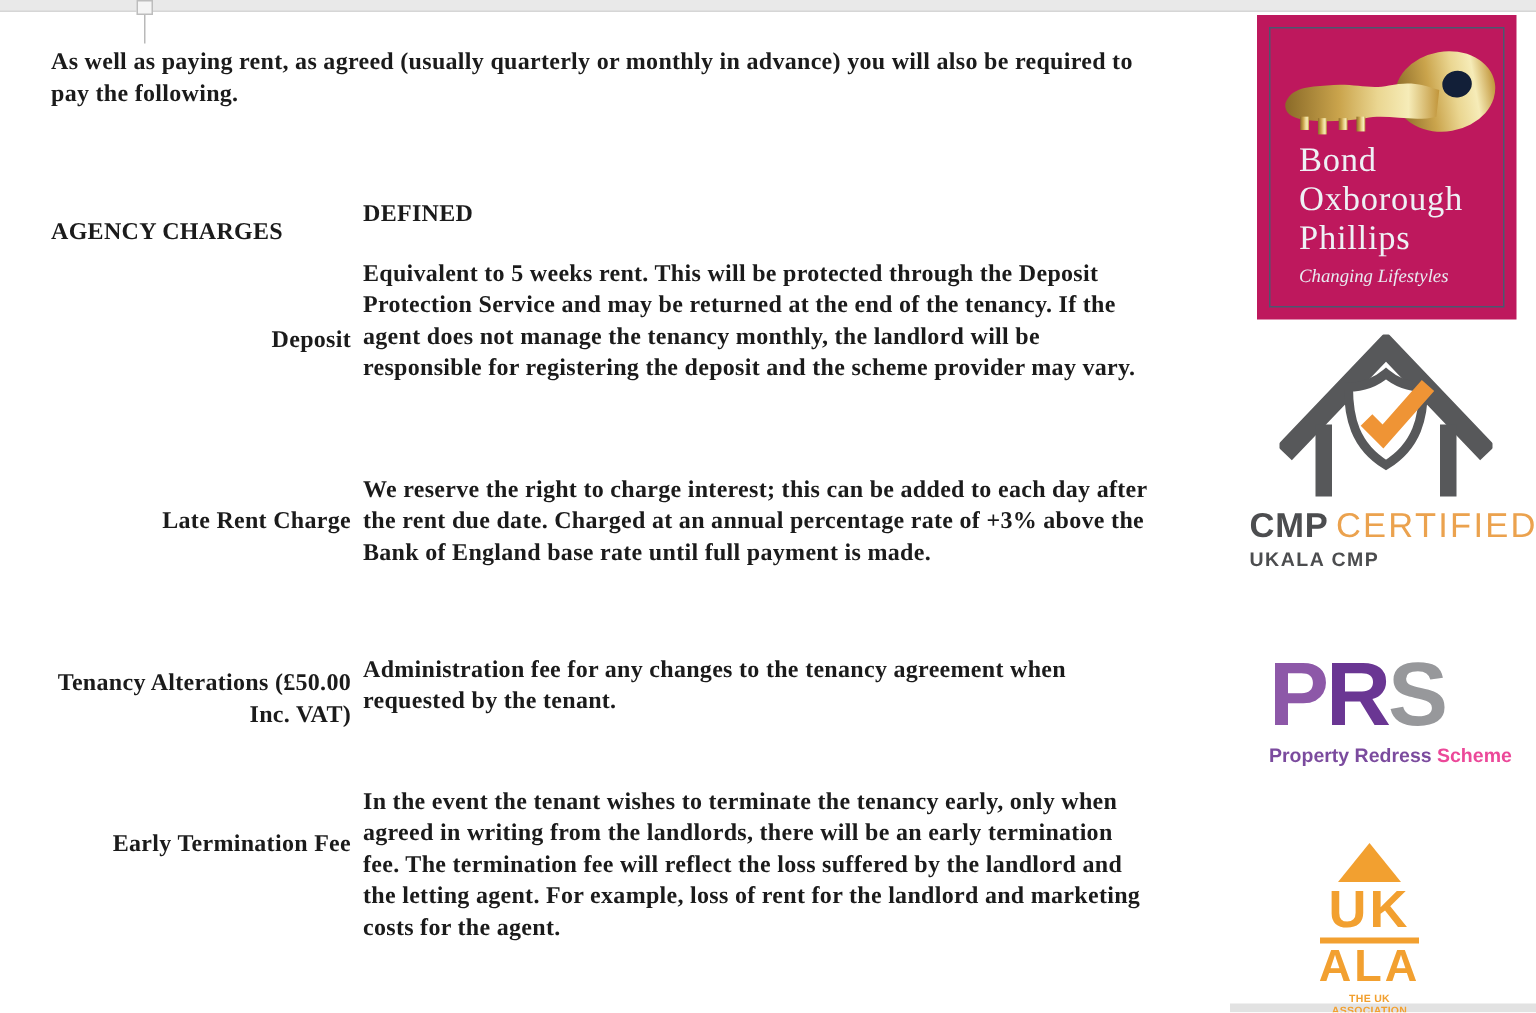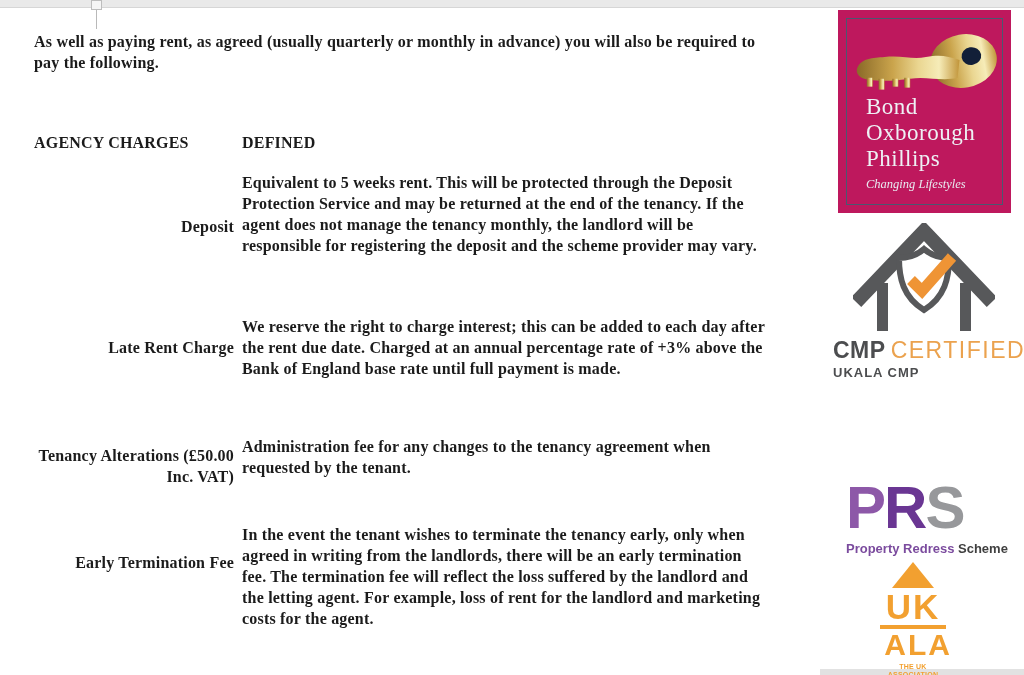--- a/index.html
+++ b/index.html
@@ -9,21 +9,21 @@
 
   
   .topbar{left:0;top:0;width:1024px;height:7px;background:#e9e9e9;border-bottom:1px solid #d6d6d6;}
   .ruler-marker{left:91px;top:0;width:11px;height:10px;background:#f5f5f5;border:1px solid #bdbdbd;box-sizing:border-box;}
   .ruler-line{left:96px;top:10px;width:1px;height:19px;background:#b9b9b9;}
   .bottom-edge{left:820px;top:669px;width:204px;height:6px;background:#e2e2e2;}
 
   
   .doc-text{font-weight:700;font-size:16px;line-height:21px;letter-spacing:0.2px;margin-left:20px;}
   .intro{left:14px;top:31px;width:742px;}
-  .col-head-charges{left:14px;top:132px;}
+  .col-head-charges{left:14px;top:144px;}
   .col-head-defined{left:222px;top:132px;}
   .charge-label{left:14px;width:200px;text-align:right;}
   .defined-text{left:222px;width:524px;}
   .r1-label{top:216px;} .r1-def{top:172px;}
   .r2-label{top:337px;} .r2-def{top:316px;}
   .r3-label{top:445px;} .r3-def{top:436px;}
   .r4-label{top:552px;} .r4-def{top:524px;}
 
   
   .bond{left:838px;top:10px;width:173px;height:203px;background:#be185d;}
@@ -36,33 +36,33 @@
 
   
   .cmp{left:833px;top:223px;width:182px;height:160px;font-family:"Liberation Sans",sans-serif;}
   .cmp svg{display:block;margin:0 auto;}
   .cmp-line1{margin-top:2px;white-space:nowrap;}
   .cmp-bold{font-size:23px;font-weight:800;color:#4c4d4f;letter-spacing:0.5px;}
   .cmp-light{font-size:23px;font-weight:400;color:#eba24e;letter-spacing:1.5px;margin-left:5px;}
   .cmp-sub{font-size:13px;font-weight:800;color:#4c4d4f;letter-spacing:1px;margin-top:1px;}
 
   
-  .prs{left:846px;top:436px;width:172px;height:100px;font-family:"Liberation Sans",sans-serif;margin-top:45px;}
+  .prs{left:846px;top:436px;width:172px;height:100px;font-family:"Liberation Sans",sans-serif;}
   .prs-letters{font-weight:700;font-size:60px;line-height:54px;letter-spacing:-2px;}
   .prs-p{color:#8d58a8;} .prs-r{color:#6a3693;} .prs-s{color:#97989b;}
   .prs-name{margin-top:6px;font-size:13px;font-weight:700;white-space:nowrap;}
-  .prs-name-purple{color:#7b4b9e;} .prs-name-gray{color:#404040;}
+  .prs-name-purple{color:#7b4b9e;} .prs-name-gray{color:#ec4899;}
 
   
   .ukala{left:874px;top:562px;width:78px;text-align:center;font-family:"Liberation Sans",sans-serif;}
   .ukala-roof{width:0;margin:0 auto;border-left:21px solid transparent;border-right:21px solid transparent;
               border-bottom:26px solid #f2a030;}
   .ukala-uk{font-size:35px;font-weight:800;color:#f2a030;line-height:33px;letter-spacing:2px;margin-top:2px;}
   .ukala-rule{height:4px;background:#f2a030;width:66px;margin:2px auto;}
-  .ukala-ala{font-size:30px;font-weight:800;color:#f2a030;line-height:28px;letter-spacing:2px;text-align:right;}
+  .ukala-ala{font-size:30px;font-weight:800;color:#f2a030;line-height:28px;letter-spacing:2px;}
   .ukala-sub{margin-top:4px;font-size:7px;font-weight:700;color:#f2a030;line-height:8px;letter-spacing:0.2px;}
 </style>
 </head>
 <body>
 
 <div class="screen">
 
   <div class="abs topbar"></div>
   <div class="abs ruler-marker"></div>
   <div class="abs ruler-line"></div>

